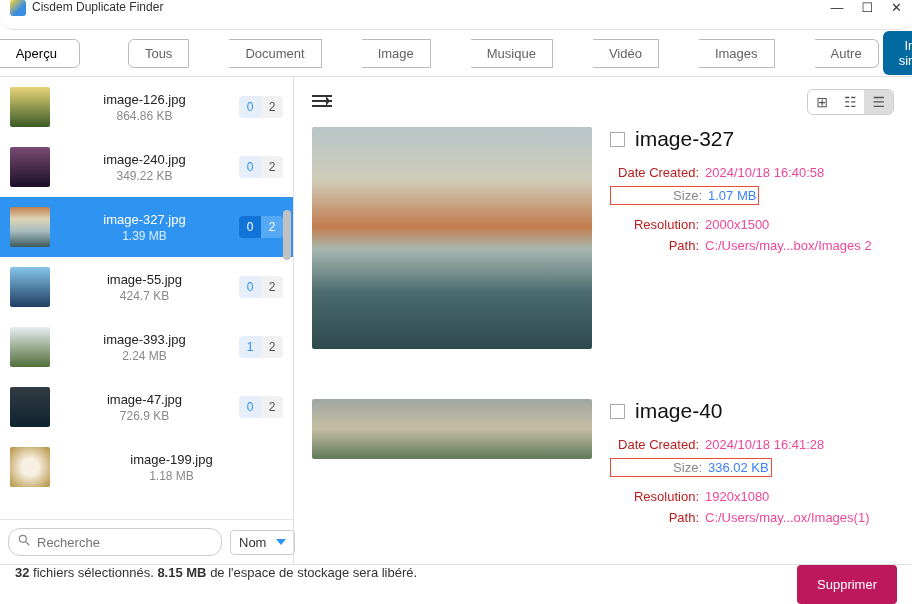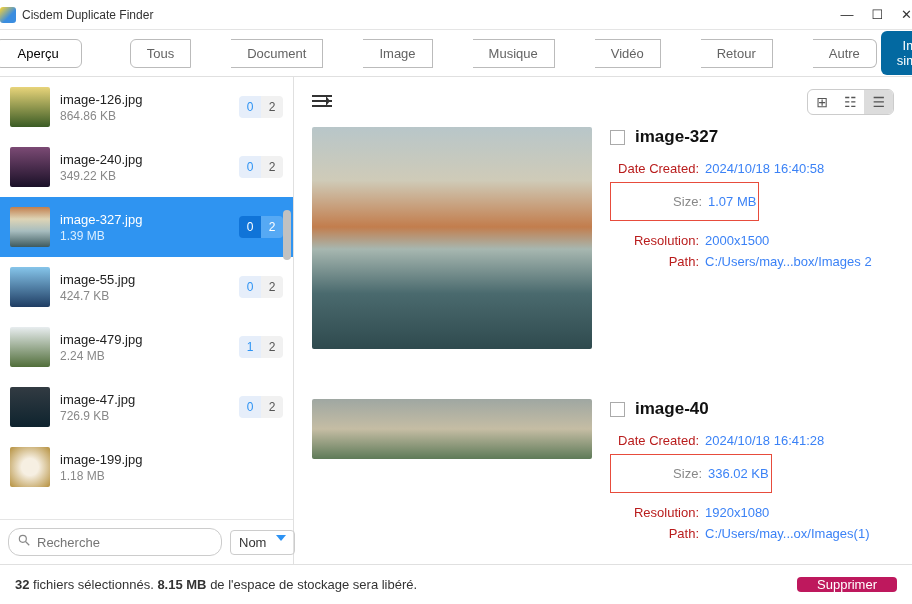--- a/index.html
+++ b/index.html
@@ -1,74 +1,74 @@
 <!DOCTYPE html>
 <html><head>
 <meta charset="utf-8">
 <style>
 * { box-sizing: border-box; margin: 0; padding: 0; font-family: -apple-system, "Segoe UI", Arial, sans-serif; }
 body { width: 912px; height: 604px; overflow: hidden; background: #fff; }
-.titlebar { height: 30px; display: flex; align-items: center; padding: 0 0; border-bottom: 1px solid #e5e5e5; }
+.titlebar { height: 30px; display: flex; padding: 0 10px; border-bottom: 1px solid #e5e5e5; border-radius: 14px; }
 .titlebar .app-icon { width: 16px; height: 16px; margin-right: 6px; background: linear-gradient(135deg, #ffd52e, #3a8de0 60%); border-radius: 3px; }
 .titlebar .title { font-size: 12px; color: #333; flex: 1; }
 .titlebar .win-controls { display: flex; gap: 18px; }
 .titlebar .win-controls span { font-size: 13px; color: #333; cursor: default; }
 .toolbar { height: 47px; display: flex; align-items: center; padding: 0 15px; border-bottom: 1px solid #e0e0e0; gap: 4px; justify-content: center; }
 .back-link { font-size: 13px; color: #333; cursor: pointer; }
 .tb-btn { border: 1px solid #bbb; border-radius: 6px; padding: 6px 22px; font-size: 13px; background: #fff; cursor: pointer; }
 .tab-group { display: flex; margin-left: 4px; }
 .tab-group .tab { border: 1px solid #bbb; padding: 6px 16px; font-size: 13px; background: #fff; cursor: pointer; color: #636363; margin-left: 40px; }
 .tab-group .tab + .tab { border-left: none; }
 .tab-group .tab:first-child { border-radius: 6px 0 0 6px; }
 .tab-group .tab:last-child { border-radius: 0 6px 6px 0; }
 .blue-btn { background: #0369a1; color: #fff; border: none; border-radius: 6px; padding: 7px 16px; font-size: 13px; margin-left: auto; cursor: pointer; }
 .content { display: flex; height: 487px; }
 .sidebar { width: 294px; display: flex; flex-direction: column; border-right: 1px solid #e0e0e0; }
 .list { flex: 1; overflow-y: auto; position: relative; }
 .scrollbar-stub { position: absolute; right: 2px; top: 133px; width: 8px; height: 50px; background:#c1c1c1; border-radius:4px; }
-.item { display: flex; align-items: center; padding: 10px 10px; gap: 10px; }
+.item { display: flex; align-items: center; padding: 10px 10px; gap: 10px; text-align: center; }
 .item.selected { background: #2f94f1; color:#fff; }
 .thumb { width: 40px; height: 40px; border-radius: 2px; flex-shrink: 0; background:#888; }
 .item .meta { flex: 1; }
 .item .name { font-size: 13px; color:#222; }
 .item .size { font-size: 12px; color: #888; margin-top: 2px; }
 .item.selected .name { color:#fff; }
 .item.selected .size { color:#dbeeff; }
 .pill { display:flex; border-radius: 4px; overflow:hidden; }
 .pill span { width: 22px; height: 22px; display:flex; align-items:center; justify-content:center; font-size:12px; }
 .pill .c0 { background:#e6eefa; color:#2d93f4; }
 .pill .c1 { background:#f1f1f1; color:#555; }
 .pill.alt .c0 { background:#e6eefa; color:#2d93f4; }
 .item.selected .pill .c0 { background:#1074d8; color:#fff; }
 .item.selected .pill .c1 { background:#56a9f4; color:#fff; }
 .search-row { display:flex; align-items:center; gap:8px; padding:8px; border-top:1px solid #e5e5e5; }
 .search-box { flex:1; display:flex; align-items:center; border:1px solid #ccc; border-radius:12px; padding:4px 8px; gap:6px; }
 .search-box input { border:none; outline:none; font-size:13px; flex:1; }
-.sort-btn { display:flex; border:1px solid #ccc; border-radius:4px; padding:4px 8px; font-size:13px; color:#333; gap:10px; cursor:pointer; }
+.sort-btn { display:flex; align-items:center; border:1px solid #ccc; border-radius:4px; padding:4px 8px; font-size:13px; color:#333; gap:10px; cursor:pointer; }
 .chev-down { width:0;height:0;border-left:5px solid transparent;border-right:5px solid transparent;border-top:6px solid #2d93f4; }
 .detail { flex:1; position:relative; display:flex; flex-direction:column; }
 .detail-top { display:flex; justify-content:space-between; align-items:center; padding:12px 18px; }
 .filter-icon { font-size:18px; color:#333; }
 .viewmode { display:flex; border:1px solid #ccc; border-radius:6px; overflow:hidden; }
 .viewmode span { padding:4px 8px; font-size:14px; color:#555; cursor:pointer; }
 .viewmode .active { background:#dcdcdc; }
 .detail-body { flex:1; overflow-y:auto; padding: 0 18px; }
 .dup-block { display:flex; gap:18px; margin-bottom: 50px; }
 .big-thumb { width:280px; height:222px; border-radius:2px; flex-shrink:0; }
 .dup-info { flex:1; }
 .dup-title { display:flex; align-items:center; gap:10px; margin-bottom:14px; }
 .dup-title .cb { width:15px; height:15px; border:1px solid #aaa; }
-.dup-title .t { font-size:17px; font-weight:700; color:#111; }
+.dup-title .t { font-size:21px; font-weight:400; color:#111; }
 .field { display:flex; font-size:13px; margin-bottom:6px; }
 .field .k { width:95px; text-align:right; padding-right:6px; color:#b91c1c; }
-.field .v { color:#3b82f6; }
-.field.boxed { display:inline-flex; border:1px solid #e74c3c; padding:11px 2px; }
+.field .v { color:#ec4899; }
+.field.boxed { display:inline-flex; border:1px solid #e74c3c; padding:1px 2px; }
 .field.boxed .k { color:#888; }
 .field.boxed .v { color:#3b82f6; }
-.footer { height:40px; border-top:1px solid #e0e0e0; display:flex; align-items:center; padding:0 15px; font-size:13px; color:#333; }
+.footer { height:40px; border-top:1px solid #e0e0e0; display:flex; padding:0 15px; font-size:13px; color:#333; }
 .footer strong { font-weight:700; }
 .footer .del-btn { margin-left:auto; background:#be185d; color:#fff; border:none; border-radius:4px; padding:0 20px; font-size:13px; cursor:pointer; }
 .thumb-1 { background: linear-gradient(to bottom, #e8d47a 0%, #3a5b24 100%); }
 .thumb-2 { background: linear-gradient(to bottom, #7b4a74 0%, #1a1027 100%); }
 .thumb-3 { background: linear-gradient(to top, #3e5a5e 0%, #a7bdbf 40%, #ded4b5 70%, #c17f4e 100%); }
 .thumb-4 { background: linear-gradient(to bottom, #86c5ea 0%, #1f3d63 100%); }
 .thumb-5 { background: linear-gradient(to bottom, #e8edef 0%, #516e3a 100%); }
 .thumb-6 { background: linear-gradient(to bottom, #323b42 0%, #0e232e 100%); }
 .thumb-7 { background: radial-gradient(circle, #f6efe2 30%, #b5903e 100%); }
 .big-thumb-1 { background: linear-gradient(to bottom, #b8c6c9 0%, #cfcbb8 24%, #c27d4d 45%, #a7b7b0 55%, #4a6a6e 75%, #2f4a4e 100%); }
@@ -90,21 +90,21 @@
 
 <div class="toolbar">
   <span class="back-link">&lt; Retour</span>
   <button class="tb-btn">Aperçu</button>
   <div class="tab-group">
     <div class="tab">Tous</div>
     <div class="tab">Document</div>
     <div class="tab">Image</div>
     <div class="tab">Musique</div>
     <div class="tab">Vidéo</div>
-    <div class="tab">Retour</div>
+    <div class="tab">Images</div>
     <div class="tab">Autre</div>
   </div>
   <button class="blue-btn">Image similaire</button>
 </div>
 
 <div class="content">
   <div class="sidebar">
     <div class="list">
       <div class="item">
         <div class="thumb thumb-1"></div>
@@ -146,21 +146,21 @@
             <div class="size">424.7 KB</div>
           </div>
         <div class="pill">
             <span class="c0">0</span>
             <span class="c1">2</span>
           </div>
       </div>
       <div class="item">
         <div class="thumb thumb-5"></div>
         <div class="meta">
-            <div class="name">image-479.jpg</div>
+            <div class="name">image-393.jpg</div>
             <div class="size">2.24 MB</div>
           </div>
         <div class="pill alt">
             <span class="c0">1</span>
             <span class="c1">2</span>
           </div>
       </div>
       <div class="item">
         <div class="thumb thumb-6"></div>
         <div class="meta">

